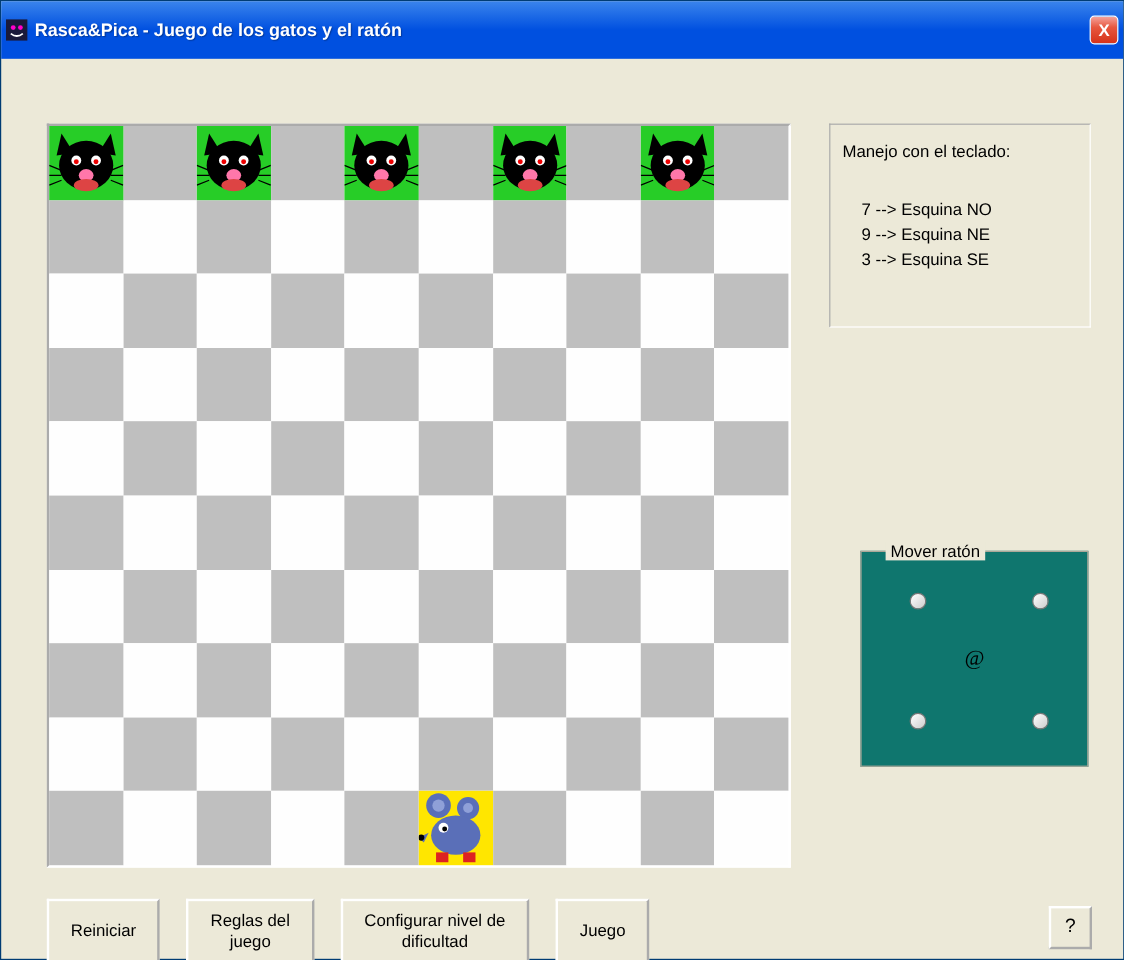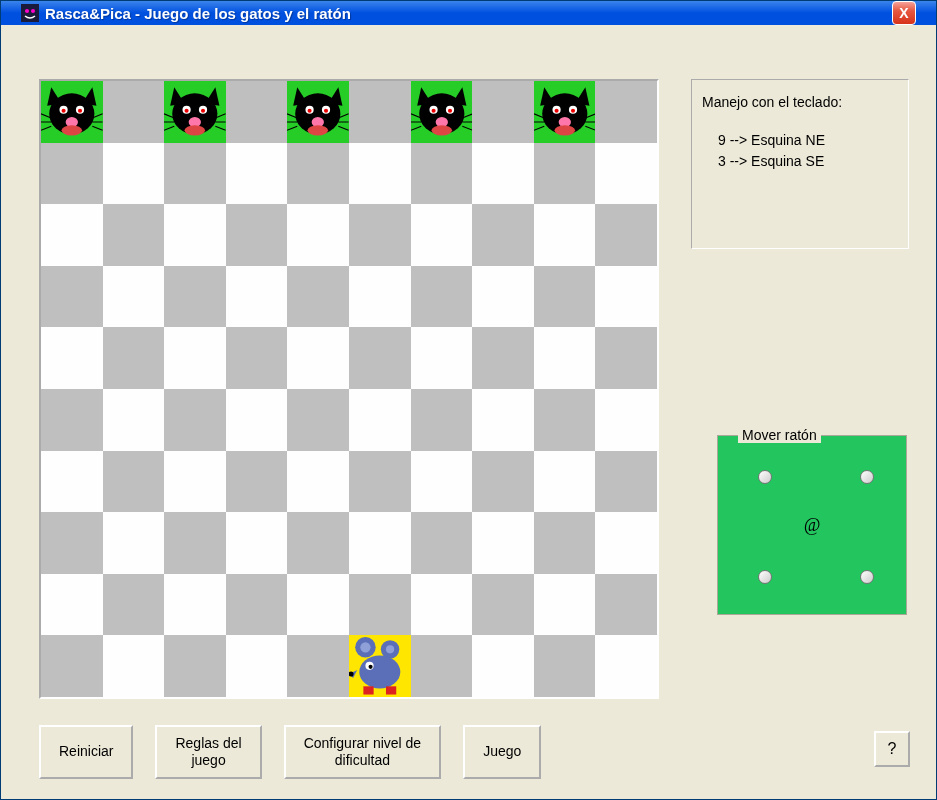--- a/index.html
+++ b/index.html
@@ -11,25 +11,25 @@
   font-size: 13px;
 }
 .window {
   width: 937px;
   height: 800px;
   position: relative;
   background: #ece9d8;
   border: 1px solid #003c74;
 }
 .titlebar {
-  height: 24px;
+  height: 48px;
   background: linear-gradient(to bottom, #3a84ec 0%, #0050e0 50%, #0050e0 100%);
   display: flex;
   align-items: center;
-  padding: 0 20px;
+  padding: 0 4px;
   color: #fff;
   font-weight: bold;
   font-size: 15px;
 }
 .titlebar-icon {
   width: 18px;
   height: 18px;
   margin-right: 6px;
 }
 .titlebar-text {
@@ -101,33 +101,33 @@
   top: 54px;
   width: 218px;
   height: 170px;
   border: 1px inset #fff;
   background: #ece9d8;
   padding: 12px 10px;
   font-size: 14px;
   line-height: 1.5;
 }
 .kbhelp .title {
-  margin-bottom: 17px;
+  margin-bottom: 27px;
 }
 .kbhelp .lines {
   padding-left: 16px;
 }
 .movegroup {
   position: absolute;
   left: 716px;
   top: 410px;
   width: 190px;
   height: 180px;
   border: 1px solid #aca899;
-  background: #22c55e;
+  background: #0f766e;
 }
 .movegroup .legend {
   position: absolute;
   top: -9px;
   left: 20px;
   background: #ece9d8;
   padding: 0 4px;
   font-size: 14px;
 }
 .movegroup .radios {
@@ -412,20 +412,21 @@
           <div class="cell dark"></div>
           <div class="cell light"></div>
           <div class="cell dark"></div>
           <div class="cell light"></div>
         </div>
     </div>
 
     <div class="kbhelp">
       <div class="title">Manejo con el teclado:</div>
       <div class="lines">
+        <div>7 --&gt; Esquina NO</div>
         <div>9 --&gt; Esquina NE</div>
         <div>3 --&gt; Esquina SE</div>
       </div>
     </div>
 
     <div class="movegroup">
       <div class="legend">Mover ratón</div>
       <div class="radios">
         <div class="radio nw"></div>
         <div class="radio ne"></div>

